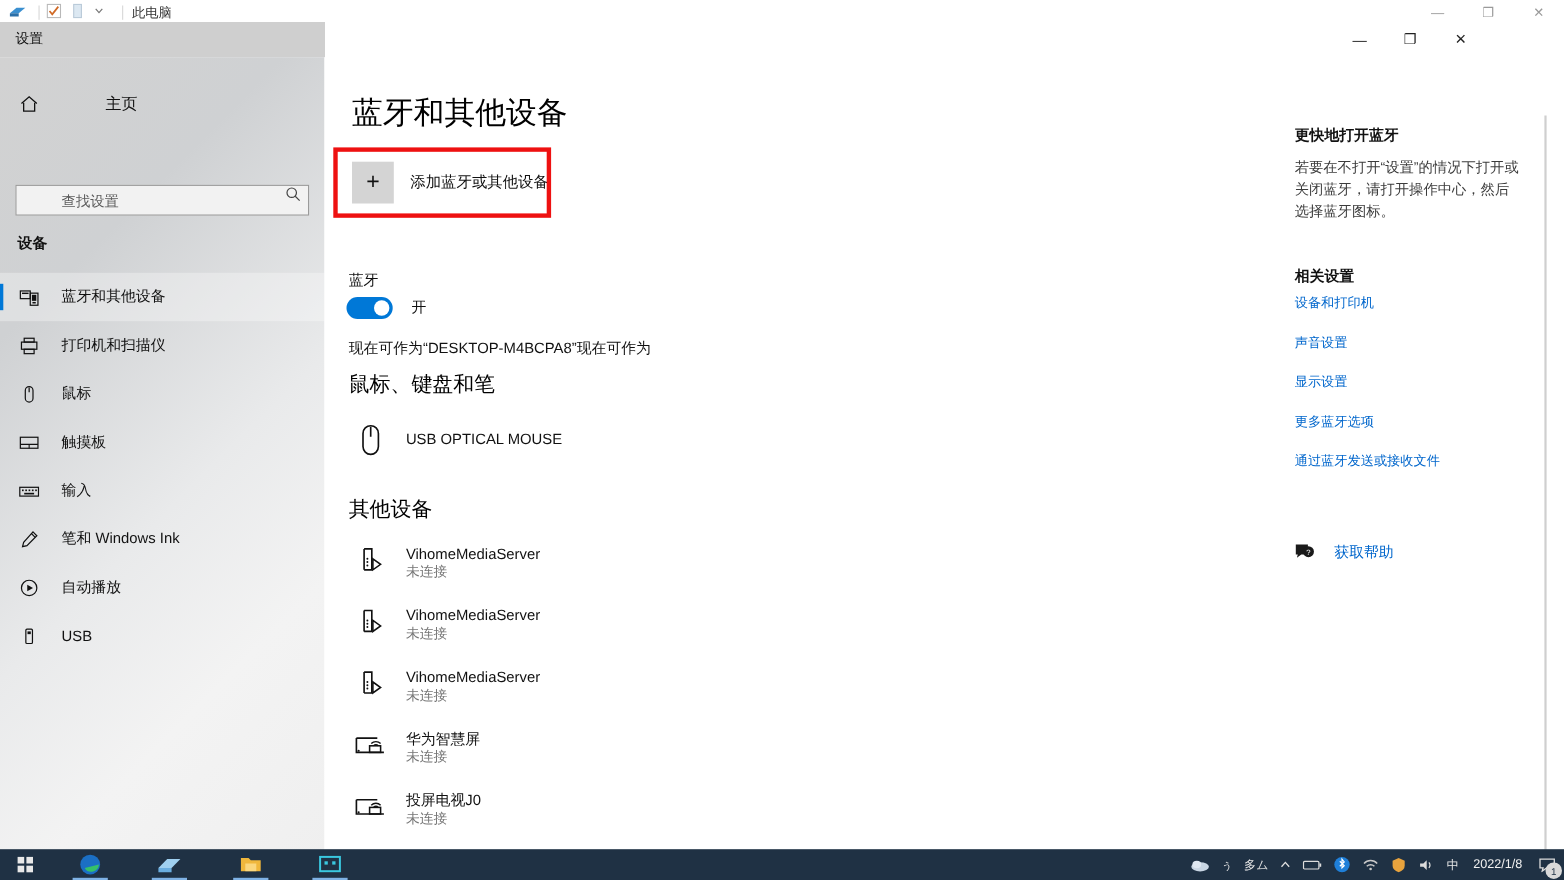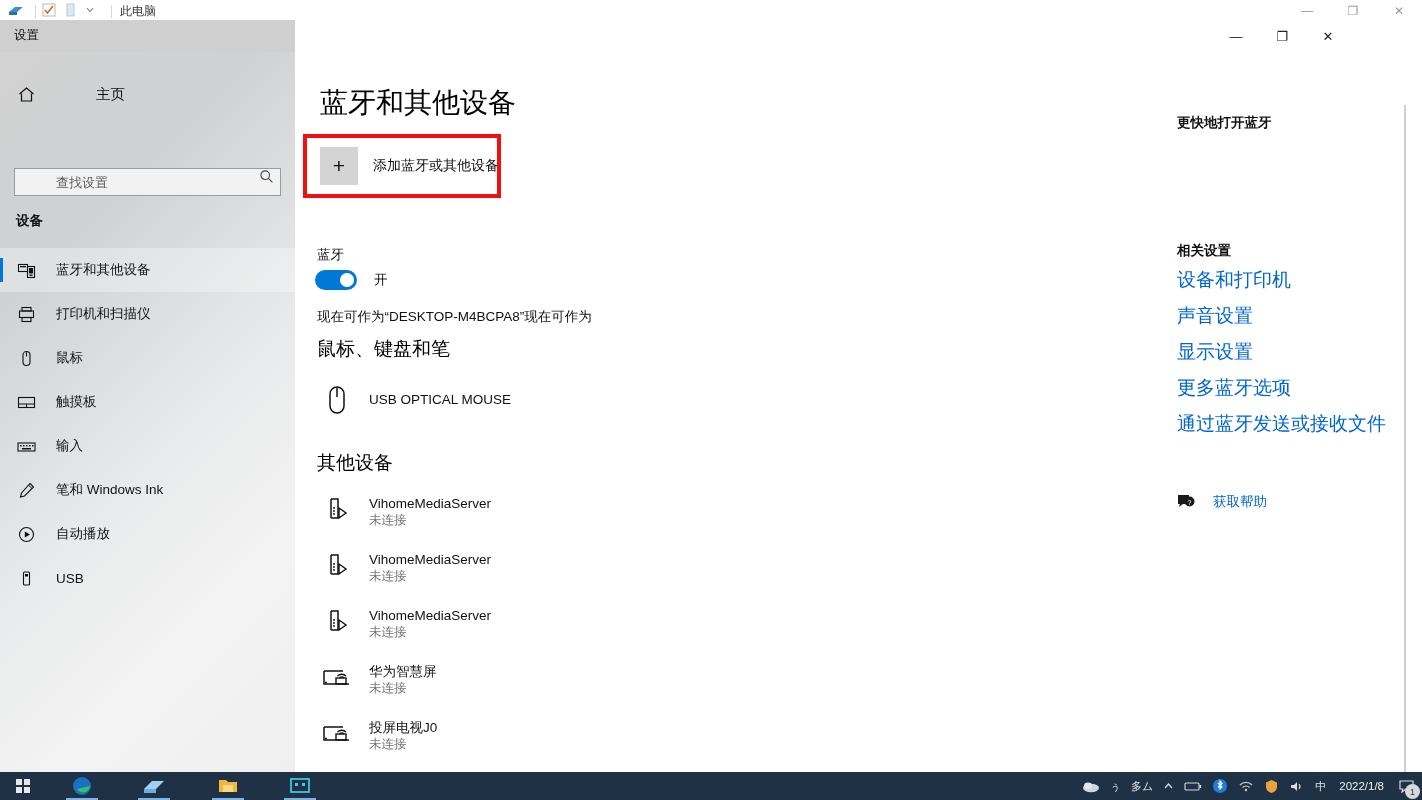--- a/index.html
+++ b/index.html
@@ -162,21 +162,21 @@
   .device-status { font-size: 12.5px; color: #767676; line-height: 16px; }
   .device-single .device-name { line-height: 20px; }
 
   
   .right-panel {
     position: absolute; left: 1175px; top: 32px; width: 220px; height: 733px; background: #ffffff;
   }
   .rp-head { position: absolute; font-size: 13.5px; font-weight: bold; color: #111; }
   .rp-text { position: absolute; font-size: 13px; color: #3b3b3b; line-height: 20px; width: 205px; }
   .rp-link {
-    position: absolute; font-size: 19px; color: #0066cc; cursor: default; text-decoration: none;
+    position: absolute; font-size: 12px; color: #0066cc; cursor: default; text-decoration: none;
   }
   .rp-help-row { position: absolute; left: 0px; top: 440px; display: flex; align-items: center; }
   .rp-help-icon { width: 22px; height: 20px; display: flex; align-items: center; justify-content: center; }
   .rp-help-link { font-size: 13.5px; color: #0066cc; margin-left: 16px; cursor: default; }
 
   .scrollbar-track {
     position: absolute; right: 16px; top: 85px; width: 2px; height: 670px; background: #cfcfcf;
   }
 
   
@@ -528,20 +528,21 @@
         <div class="device-text">
           <span class="device-name">玩手机的张先生</span>
 
         </div>
       </div>
 
     </div>
 
     <div class="right-panel">
       <div class="rp-head" style="left:2px; top:62px">更快地打开蓝牙</div>
+      <div class="rp-text" style="left:2px; top:90px">若要在不打开“设置”的情况下打开或关闭蓝牙，请打开操作中心，然后选择蓝牙图标。</div>
 
       <div class="rp-head" style="left:2px; top:190px">相关设置</div>
 
       <a class="rp-link" style="left:2px; top:215px">设备和打印机</a>
       <a class="rp-link" style="left:2px; top:251px">声音设置</a>
       <a class="rp-link" style="left:2px; top:287px">显示设置</a>
       <a class="rp-link" style="left:2px; top:323px">更多蓝牙选项</a>
       <a class="rp-link" style="left:2px; top:359px">通过蓝牙发送或接收文件</a>
 
       <div class="rp-help-row">

